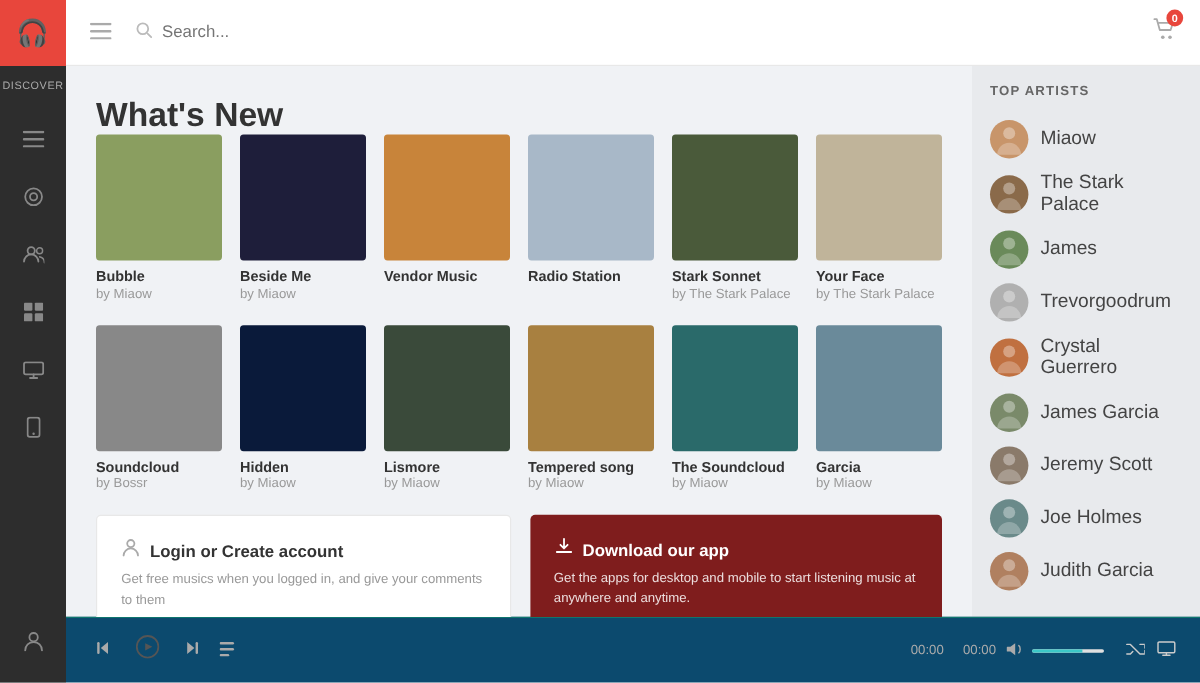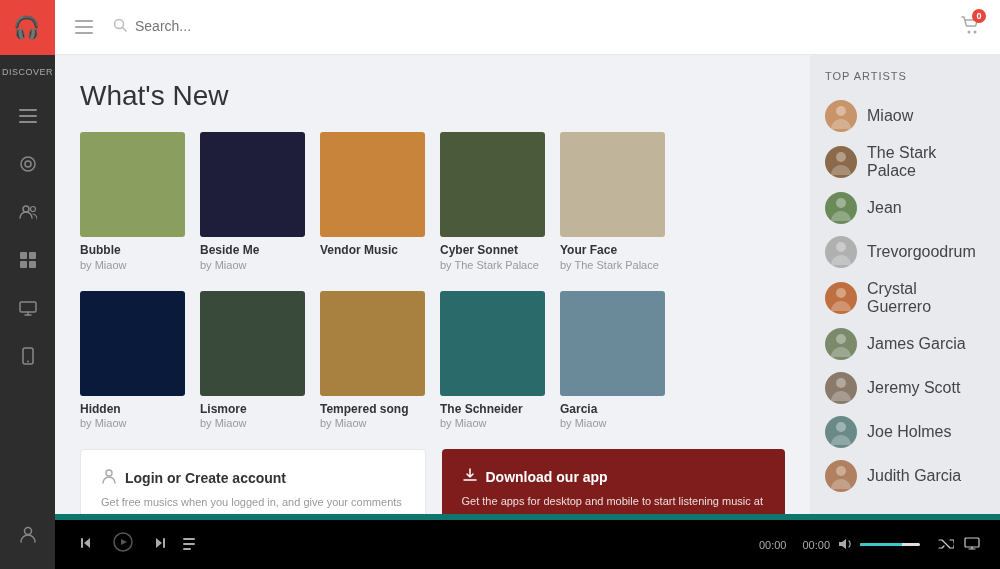--- a/index.html
+++ b/index.html
@@ -132,23 +132,22 @@
 
     
     .middle-area {
       flex: 1;
       overflow-y: auto;
       padding: 25px 25px 0 25px;
     }
 
     .section-title {
       font-size: 28px;
-      font-weight: 400;
+      font-weight: 700;
       color: #333;
-      margin-bottom: 20px;
     }
 
     .music-grid {
       display: grid;
       grid-template-columns: repeat(6, 1fr);
       gap: 15px;
       margin-bottom: 20px;
     }
 
     .music-card {
@@ -219,21 +218,21 @@
     
     .right-panel {
       width: 190px;
       background: #e8eaed;
       padding: 15px 0;
       overflow-y: auto;
       flex-shrink: 0;
     }
     .top-artists-title {
       font-size: 11px;
-      font-weight: 400;
+      font-weight: 700;
       letter-spacing: 1px;
       color: #666;
       padding: 0 15px 12px 15px;
       text-transform: uppercase;
     }
     .artist-item {
       display: flex;
       align-items: center;
       gap: 10px;
       padding: 6px 15px;
@@ -253,22 +252,22 @@
     }
     .artist-name {
       font-size: 16px;
       color: #444;
       font-weight: 500;
     }
 
     
     .player-bar {
       height: 55px;
-      background: #000000;
-      border-top: 6px solid #0f766e;
+      background: #0c4a6e;
+      border-top: 1px solid #0f766e;
       display: flex;
       align-items: center;
       padding: 0 20px;
       gap: 15px;
       flex-shrink: 0;
     }
     .player-controls {
       display: flex;
       align-items: center;
       gap: 12px;
@@ -458,50 +457,60 @@
             <div class="music-card-thumb" style="background: rgb(30, 30, 58);"></div>
             <div class="music-card-title">Beside Me</div>
             <div class="music-card-artist">by Miaow</div>
           </div>
           <div class="music-card">
             <div class="music-card-thumb" style="background: rgb(200, 132, 58);"></div>
             <div class="music-card-title">Vendor Music</div>
             <div class="music-card-artist"></div>
           </div>
           <div class="music-card">
+            <div class="music-card-thumb" style="background: rgb(168, 184, 200);"></div>
+            <div class="music-card-title">Radio Station</div>
+            <div class="music-card-artist"></div>
+          </div>
+          <div class="music-card">
             <div class="music-card-thumb" style="background: rgb(74, 90, 58);"></div>
-            <div class="music-card-title">Cyber Sonnet</div>
+            <div class="music-card-title">Stark Sonnet</div>
             <div class="music-card-artist">by The Stark Palace</div>
           </div>
           <div class="music-card">
             <div class="music-card-thumb" style="background: rgb(192, 180, 154);"></div>
             <div class="music-card-title">Your Face</div>
             <div class="music-card-artist">by The Stark Palace</div>
           </div>
         </div>
 
       <div class="music-grid" id="row2">
           <div class="music-card">
+            <div class="music-card-thumb" style="background: rgb(136, 136, 136);"></div>
+            <div class="music-card-title">Soundcloud</div>
+            <div class="music-card-artist">by Bossr</div>
+          </div>
+          <div class="music-card">
             <div class="music-card-thumb" style="background: rgb(10, 26, 58);"></div>
             <div class="music-card-title">Hidden</div>
             <div class="music-card-artist">by Miaow</div>
           </div>
           <div class="music-card">
             <div class="music-card-thumb" style="background: rgb(58, 74, 58);"></div>
             <div class="music-card-title">Lismore</div>
             <div class="music-card-artist">by Miaow</div>
           </div>
           <div class="music-card">
             <div class="music-card-thumb" style="background: rgb(168, 128, 64);"></div>
             <div class="music-card-title">Tempered song</div>
             <div class="music-card-artist">by Miaow</div>
           </div>
           <div class="music-card">
             <div class="music-card-thumb" style="background: rgb(42, 106, 106);"></div>
-            <div class="music-card-title">The Schneider</div>
+            <div class="music-card-title">The Soundcloud</div>
             <div class="music-card-artist">by Miaow</div>
           </div>
           <div class="music-card">
             <div class="music-card-thumb" style="background: rgb(106, 138, 154);"></div>
             <div class="music-card-title">Garcia</div>
             <div class="music-card-artist">by Miaow</div>
           </div>
         </div>
 
       <div class="banners">
@@ -547,21 +556,21 @@
                 <circle cx="16" cy="11" r="5" fill="rgba(255,255,255,0.35)"></circle>
                 <path d="M6 29c0-5.5 4.5-10 10-10s10 4.5 10 10" fill="rgba(255,255,255,0.25)"></path>
               </svg></div>
             <div class="artist-name">The Stark Palace</div>
           </div>
           <div class="artist-item">
             <div class="artist-avatar av-bossr"><svg viewBox="0 0 32 32" fill="none">
                 <circle cx="16" cy="11" r="5" fill="rgba(255,255,255,0.35)"></circle>
                 <path d="M6 29c0-5.5 4.5-10 10-10s10 4.5 10 10" fill="rgba(255,255,255,0.25)"></path>
               </svg></div>
-            <div class="artist-name">Jean</div>
+            <div class="artist-name">James</div>
           </div>
           <div class="artist-item">
             <div class="artist-avatar av-trevor"><svg viewBox="0 0 32 32" fill="none">
                 <circle cx="16" cy="11" r="5" fill="rgba(255,255,255,0.35)"></circle>
                 <path d="M6 29c0-5.5 4.5-10 10-10s10 4.5 10 10" fill="rgba(255,255,255,0.25)"></path>
               </svg></div>
             <div class="artist-name">Trevorgoodrum</div>
           </div>
           <div class="artist-item">
             <div class="artist-avatar av-crystal"><svg viewBox="0 0 32 32" fill="none">

